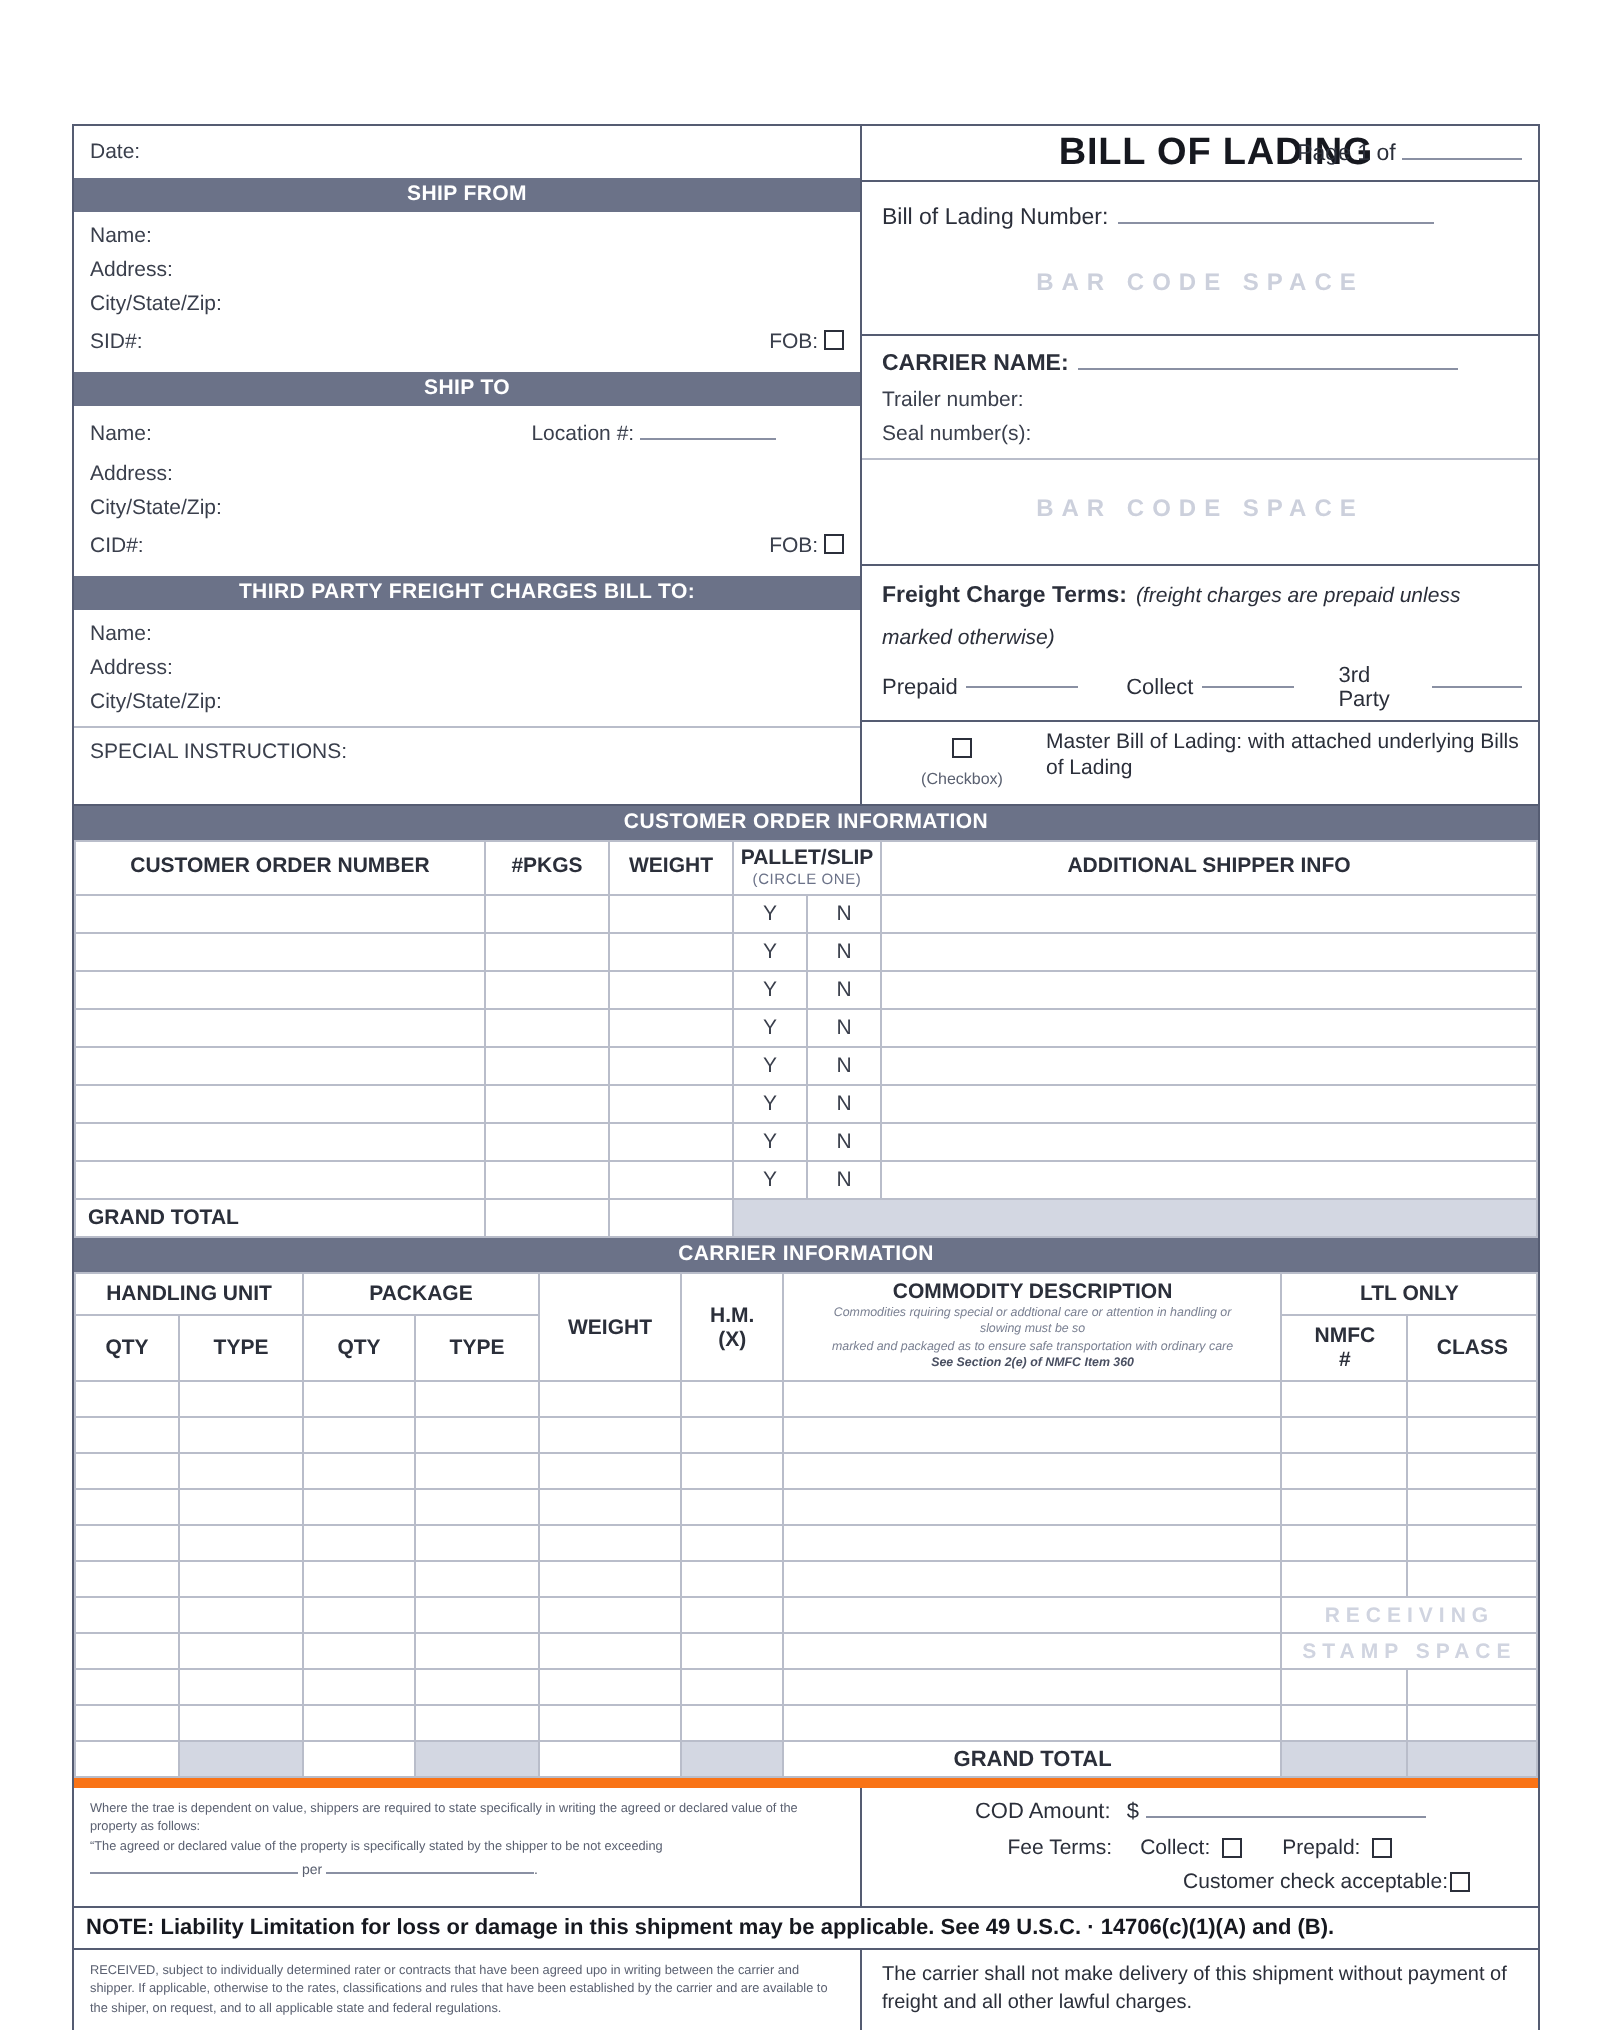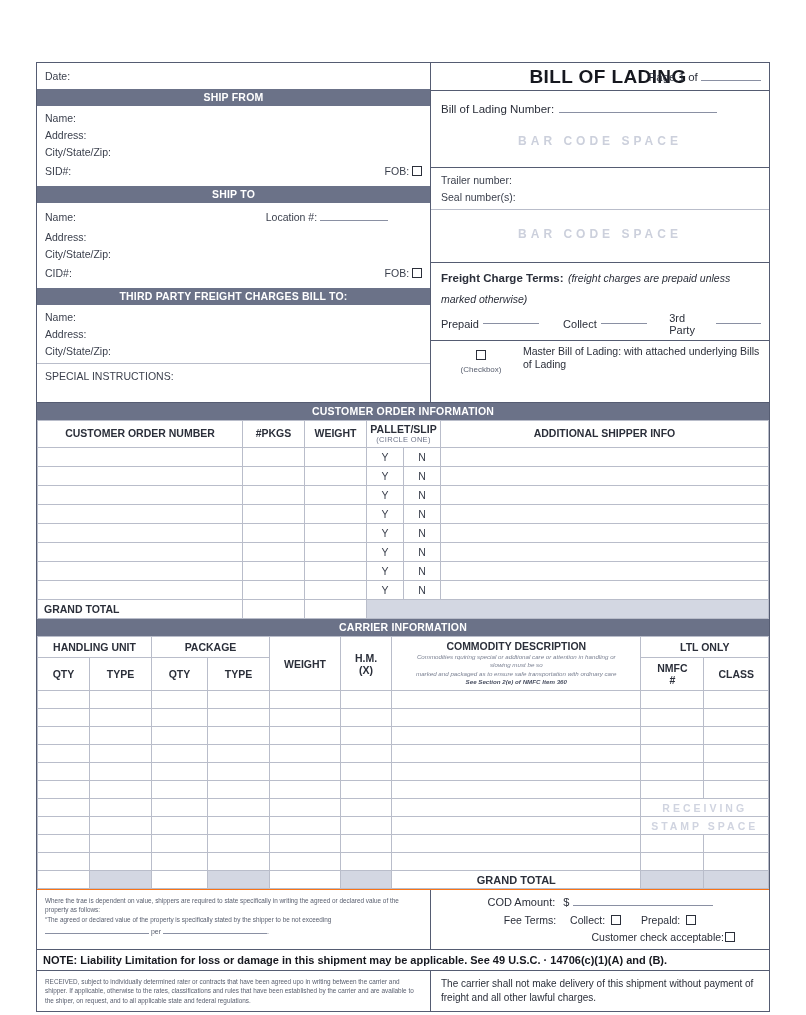--- a/index.html
+++ b/index.html
@@ -158,20 +158,24 @@
       </div>
 
       <div style="padding:8px 8px 0 10px;">
         <span style="font-size:11.5px;">Bill of Lading Number:</span>
         <span class="ul" style="width:158px;"></span>
       </div>
       <div class="barcode" style="padding:17px 0 19px 0;">BAR CODE SPACE</div>
 
       <div class="sep"></div>
       <div style="padding:3px 8px 4px 10px;">
+        <div style="padding:1px 0;">
+          <span style="font-size:11.5px;font-weight:bold;">CARRIER NAME:</span>
+          <span class="ul" style="width:190px;"></span>
+        </div>
         <span class="lbl" style="display:block;padding:2.5px 0;">Trailer number:</span>
         <span class="lbl" style="display:block;padding:2.5px 0;">Seal number(s):</span>
       </div>
 
       <div class="sepl"></div>
       <div class="barcode" style="padding:17px 0 21px 0;">BAR CODE SPACE</div>
 
       <div class="sep"></div>
       <div style="padding:4px 8px 4px 10px;">
         <div style="line-height:1.3;">
@@ -456,21 +460,21 @@
         <td class="gt"></td>
         <td></td>
         <td class="gt"></td>
         <td style="text-align:center;font-weight:bold;font-size:11px;">GRAND TOTAL</td>
         <td class="gt"></td>
         <td class="gt"></td>
       </tr>
     </tfoot>
   </table>
 
-  <div class="row" style="border-top:1px solid #f97316;">
+  <div class="row" style="border-top:5px solid #f97316;">
     <div style="width:394px;box-sizing:border-box;padding:6px 8px 6px 8px;border-right:1px solid #555c72;">
       <div class="fine">Where the trae is dependent on value, shippers are required to state specifically in writing the agreed or declared value of the property as follows:</div>
       <div class="fine">“The agreed or declared value of the property is specifically stated by the shipper to be not exceeding</div>
       <div style="margin-top:4px;font-size:7px;color:#5a6070;">
         <span class="ul" style="width:104px;"></span>
         <span>per</span>
         <span class="ul" style="width:104px;"></span>.
       </div>
     </div>
     <div style="flex:1;box-sizing:border-box;padding:6px 10px 6px 10px;">

